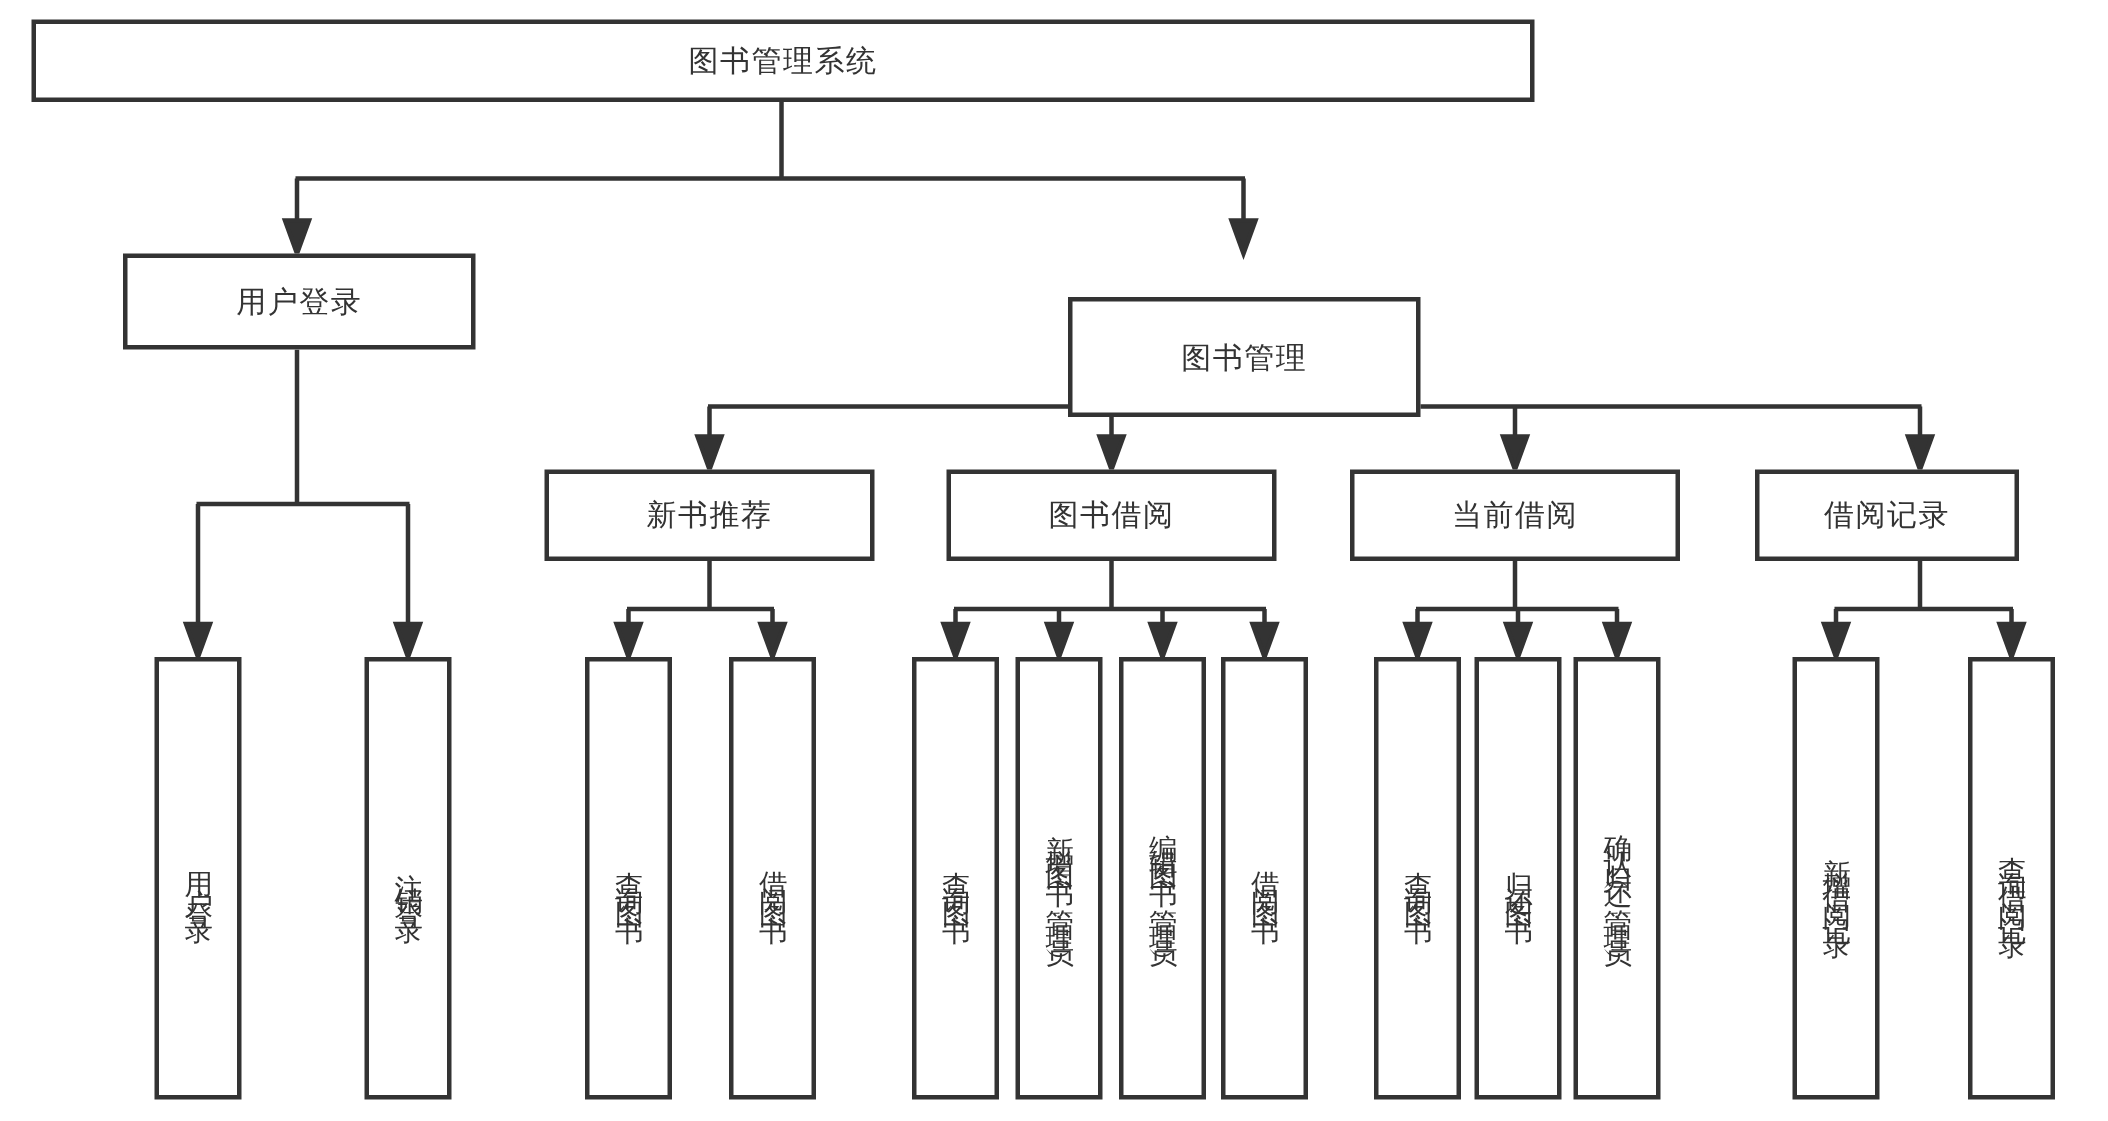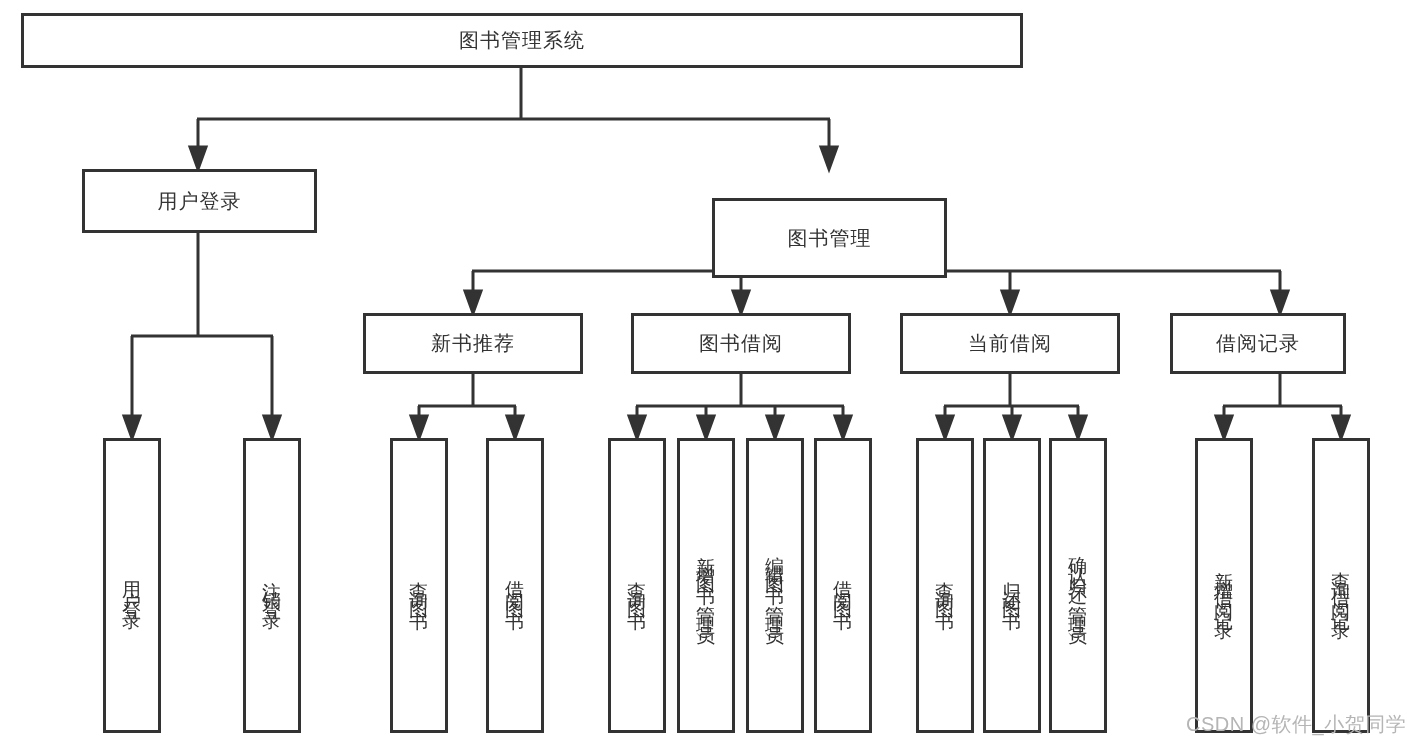--- a/index.html
+++ b/index.html
@@ -165,15 +165,14 @@
     <span class="vtext">确认归还（管理员）</span>
   </div>
 
   <div class="vnode" style="left:1195px;">
     <span class="vtext">新增借阅记录</span>
   </div>
   <div class="vnode" style="left:1312px;">
     <span class="vtext">查询借阅记录</span>
   </div>
 
-  <div class="watermark">CSDN @软件_小贺同学</div>
 
 </div>
 
 </body></html>

